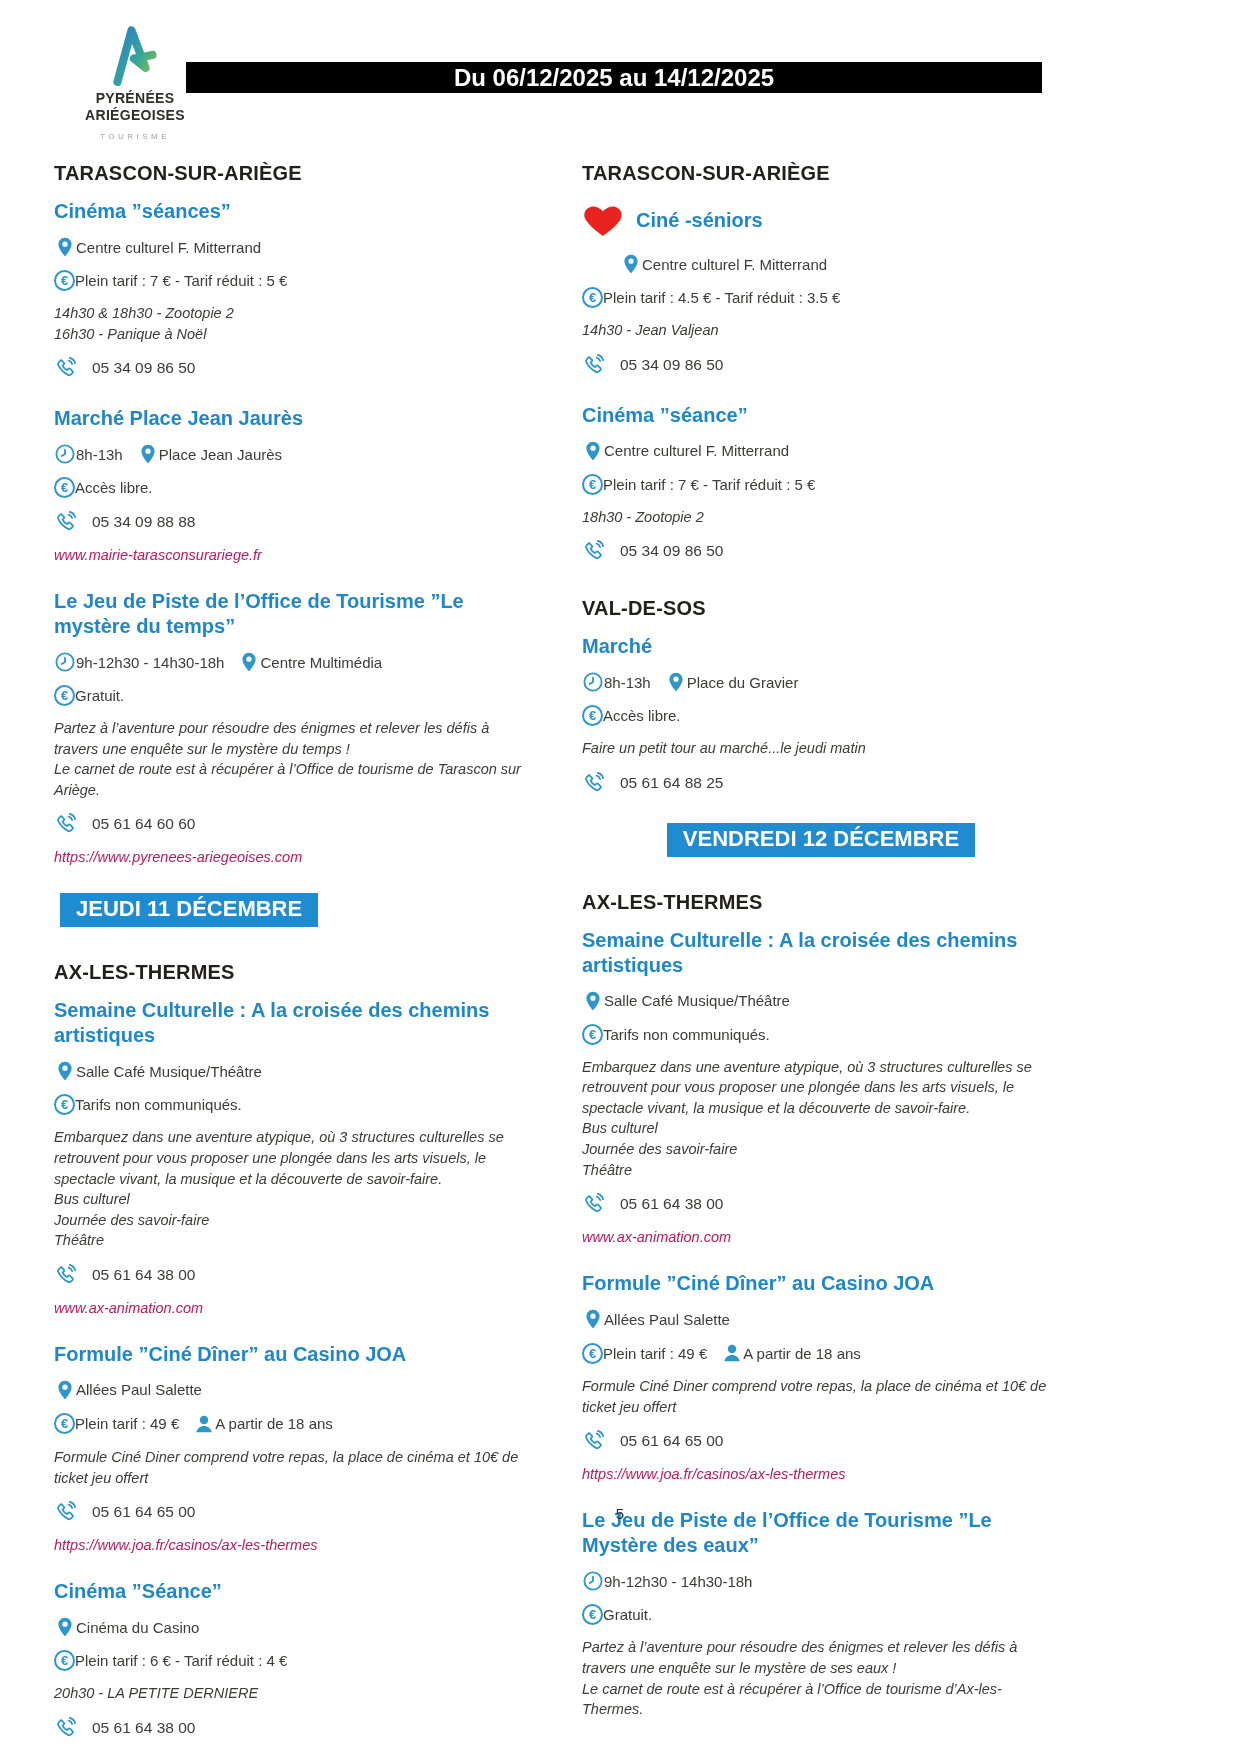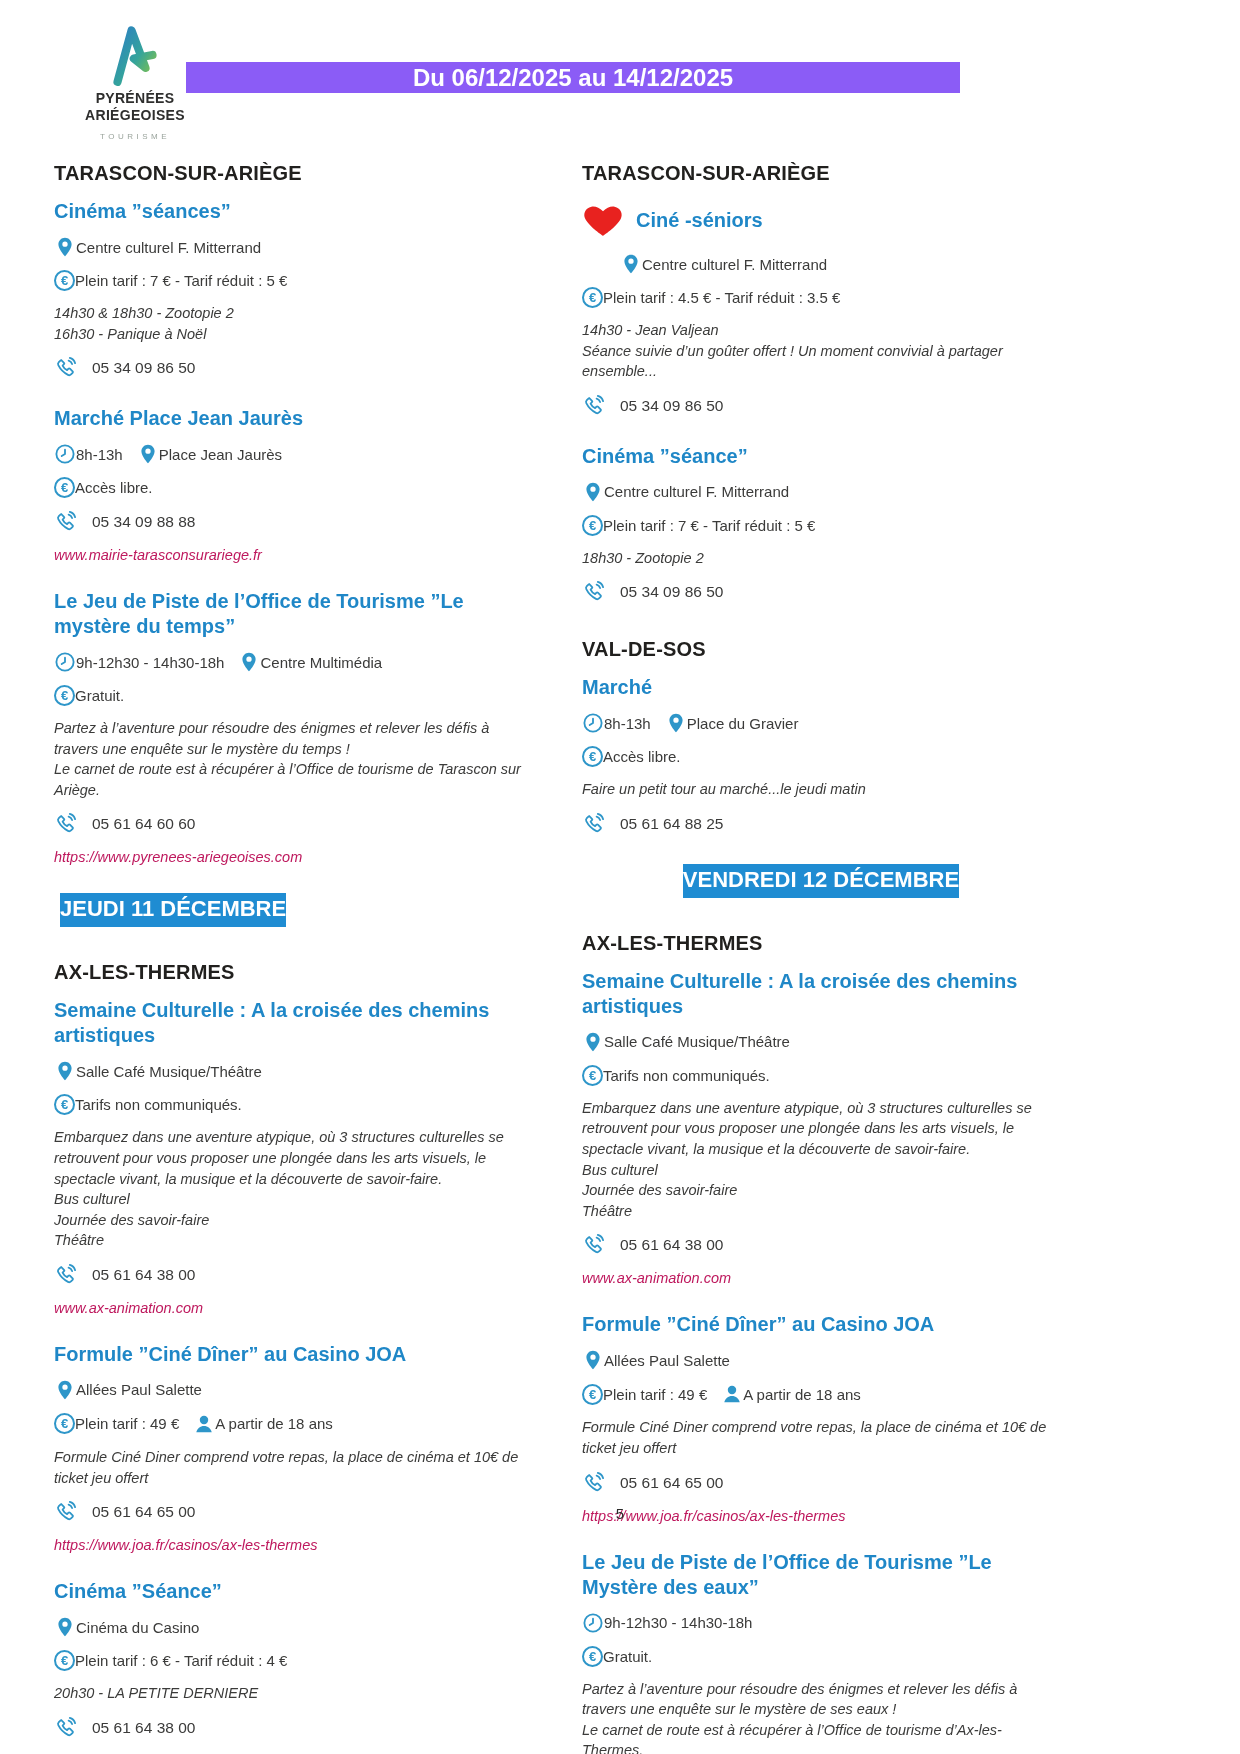--- a/index.html
+++ b/index.html
@@ -7,21 +7,21 @@
   body{
     width:1240px;height:1754px;position:relative;background:#ffffff;
     font-family:"Liberation Sans",sans-serif;color:#3b3b3a;overflow:hidden;
   }
   
   .logo{position:absolute;left:62px;top:20px;width:146px;text-align:center;}
   .logo svg{width:72px;height:70px;display:block;margin:0 auto;}
   .logo-name{font-size:14px;font-weight:bold;color:#2e2e2d;line-height:1.18;letter-spacing:.3px;}
   .logo-tagline{font-size:8px;letter-spacing:3.5px;color:#9aa49c;margin-top:9px;}
   .top-banner{
-    position:absolute;left:186px;top:62px;width:774px;height:31px;background:#8b5cf6;
+    position:absolute;left:186px;top:62px;width:856px;height:31px;background:#000000;
     color:#fff;font-weight:bold;font-size:24px;display:flex;align-items:center;justify-content:center;
   }
   
   .columns{position:absolute;top:160px;left:54px;width:1132px;display:flex;gap:50px;align-items:flex-start;}
   .column{width:478px;flex:none;}
   .city-heading{font-size:20px;font-weight:bold;color:#21201e;margin:34px 0 2px;letter-spacing:.2px;}
   .column .city-heading:first-child{margin-top:2px;}
   .event{margin-top:26px;}
   .city-heading + .event{margin-top:14px;}
   .event-header{display:flex;align-items:center;gap:10px;}
@@ -36,21 +36,21 @@
     width:21px;height:21px;border:2px solid #2e96c9;border-radius:50%;color:#2e96c9;
     display:flex;align-items:center;justify-content:center;font-size:13px;font-weight:bold;flex:none;
   }
   .has-heart .meta-row{margin-left:38px;}
   .desc{font-style:italic;font-size:14.5px;line-height:1.42;margin-top:12px;}
   .phone-row{font-size:15.5px;}
   .phone-row .icon{width:24px;height:24px;}
   .url{font-size:14.5px;margin-top:13px;color:#be185d;cursor:pointer;font-style:italic;}
   .banner-row{margin-top:28px;}
   .banner-row.centered{text-align:center;}
-  .banner-chip{display:inline-block;background:#1f8cd2;color:#fff;font-weight:bold;font-size:22px;padding:3px 0 5px;margin-left:6px;}
+  .banner-chip{display:inline-block;background:#1f8cd2;color:#fff;font-weight:bold;font-size:22px;padding:3px 16px 5px;margin-left:6px;}
   .banner-row.centered .banner-chip{margin-left:0;}
   .page-number{position:absolute;left:0;right:0;top:1505px;text-align:center;font-size:15px;color:#2b2b2a;}
 </style>
 </head>
 <body>
 
 <div class="logo">
   <svg viewBox="0 0 60 60" aria-hidden="true">
     <defs>
       <linearGradient id="lg" x1="0" y1="0" x2="1" y2="1">
@@ -356,21 +356,20 @@
     </div>
     <div class="row">
       <span class="seg">
         <span class="euro-icon">€</span>
         <span class="txt">Plein tarif : 4.5 € - Tarif réduit : 3.5 €</span>
       </span>
 
     </div>
     <div class="desc">
           <div>14h30 - Jean Valjean</div>
-          <div>Séance suivie d’un goûter offert ! Un moment convivial à partager ensemble...</div>
         </div>
     <div class="row phone-row">
       <span class="icon">
         <svg viewBox="0 0 24 24" fill="none" stroke="#2e96c9" stroke-width="1.8" stroke-linecap="round" stroke-linejoin="round" aria-hidden="true">
           <path d="M7.3 4.1l2.7 2.7c.4.4.4 1 0 1.4L8.6 9.6c.9 2 2.5 3.6 4.5 4.5l1.4-1.4c.4-.4 1-.4 1.4 0l2.7 2.7c.4.4.4 1 0 1.4l-1.6 1.6c-.8.8-2 1-3 .5-4.2-2.1-7.6-5.5-9.7-9.7-.5-1-.3-2.2.5-3l1.6-1.6c.4-.4 1-.4 1.4 0z"></path>
           <path d="M14.6 4.6c1.7.5 3 1.8 3.5 3.5"></path>
           <path d="M15.8 1.9c2.6.7 4.6 2.7 5.3 5.3"></path>
         </svg>
       </span>
       <span class="txt">05 34 09 86 50</span>

